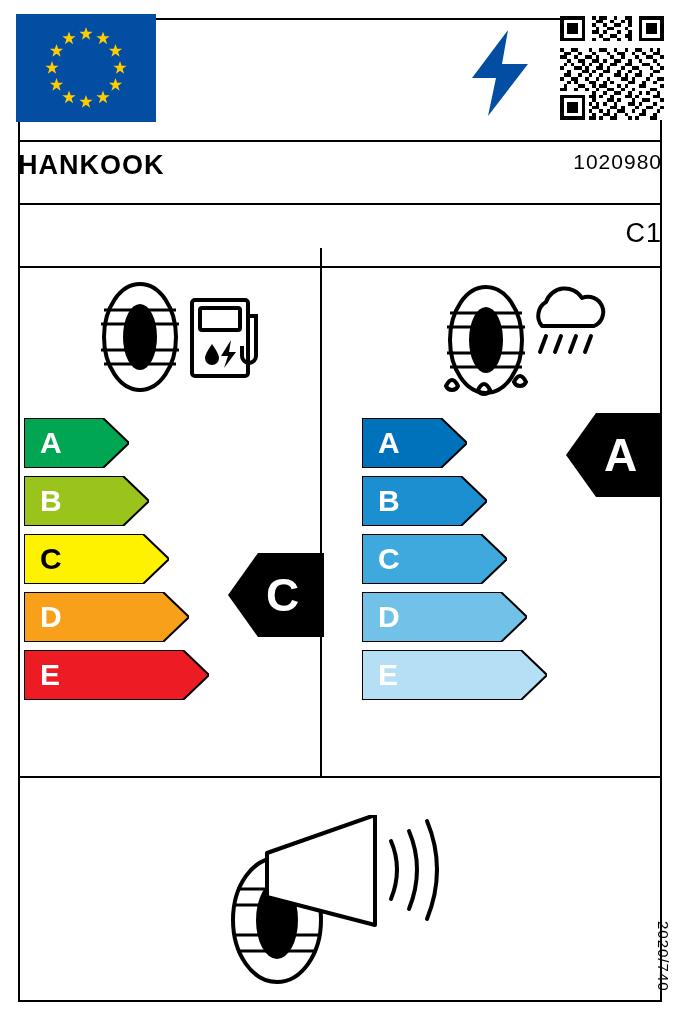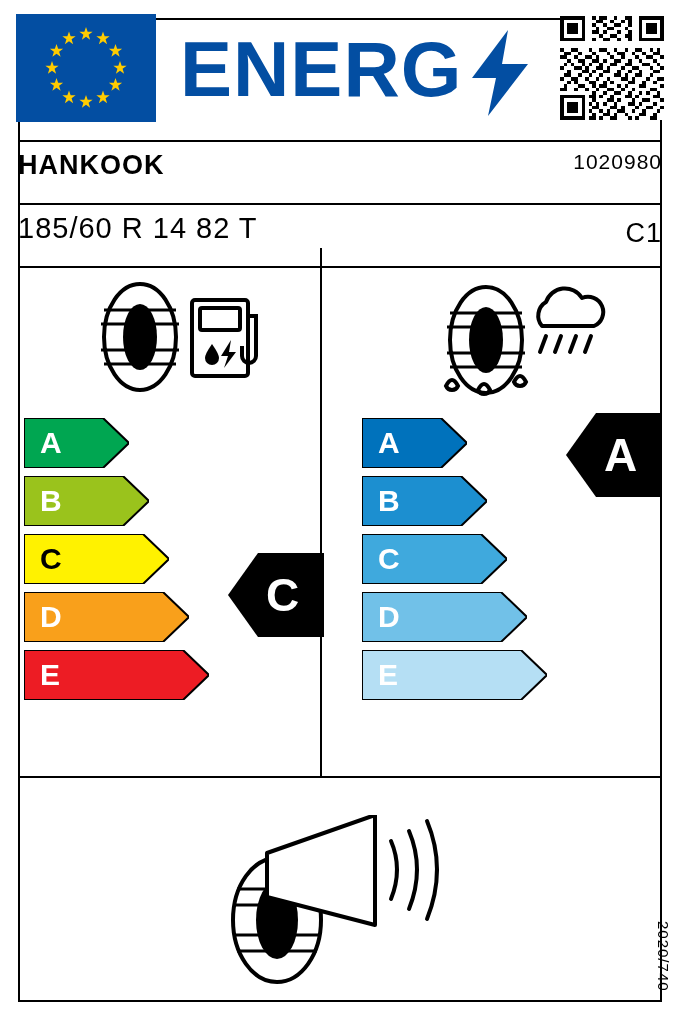--- a/index.html
+++ b/index.html
@@ -64,21 +64,20 @@
           <polygon points="0,-7 1.65,-2.2 6.65,-2.2 2.6,0.85 4.1,5.7 0,2.7 -4.1,5.7 -2.6,0.85 -6.65,-2.2 -1.65,-2.2" transform="translate(70,88)"></polygon>
           <polygon points="0,-7 1.65,-2.2 6.65,-2.2 2.6,0.85 4.1,5.7 0,2.7 -4.1,5.7 -2.6,0.85 -6.65,-2.2 -1.65,-2.2" transform="translate(53,83.5)"></polygon>
           <polygon points="0,-7 1.65,-2.2 6.65,-2.2 2.6,0.85 4.1,5.7 0,2.7 -4.1,5.7 -2.6,0.85 -6.65,-2.2 -1.65,-2.2" transform="translate(40.5,71)"></polygon>
           <polygon points="0,-7 1.65,-2.2 6.65,-2.2 2.6,0.85 4.1,5.7 0,2.7 -4.1,5.7 -2.6,0.85 -6.65,-2.2 -1.65,-2.2" transform="translate(36,54)"></polygon>
           <polygon points="0,-7 1.65,-2.2 6.65,-2.2 2.6,0.85 4.1,5.7 0,2.7 -4.1,5.7 -2.6,0.85 -6.65,-2.2 -1.65,-2.2" transform="translate(40.5,37)"></polygon>
           <polygon points="0,-7 1.65,-2.2 6.65,-2.2 2.6,0.85 4.1,5.7 0,2.7 -4.1,5.7 -2.6,0.85 -6.65,-2.2 -1.65,-2.2" transform="translate(53,24.5)"></polygon>
         </g>
       </svg>
     </div>
 
-    <div class="energ">ENERG</div>
 
     <svg class="bolt" viewBox="0 0 60 86">
       <polygon points="38,0 2,48 26,48 18,86 58,34 32,34" fill="#034ea2"></polygon>
     </svg>
 
     <svg class="qr" viewBox="0 0 29 29" shape-rendering="crispEdges">
       <rect width="29" height="29" fill="#fff"></rect>
       <g fill="#000">
         <rect x="0" y="0" width="7" height="1"></rect>
           <rect x="0" y="6" width="7" height="1"></rect>
@@ -276,21 +275,20 @@
       </g>
     </svg>
   </div>
 
   <div class="rule" style="top:140px;left:18px;width:644px;"></div>
   <div class="rule" style="top:203px;left:18px;width:644px;"></div>
   <div class="rule" style="top:266px;left:18px;width:644px;"></div>
 
   <div class="brand">HANKOOK</div>
   <div class="code">1020980</div>
-  <div class="size">185/60 R 14 82 T</div>
   <div class="cls">C1</div>
 
   <div class="vdiv"></div>
 
   <svg class="pict" style="left:88px;top:282px;" width="170" height="110" viewBox="0 0 170 110">
     <g fill="none" stroke="#000" stroke-width="4">
       <ellipse cx="52" cy="55" rx="36" ry="53"></ellipse>
       <ellipse cx="52" cy="55" rx="17" ry="33" fill="#000" stroke="none"></ellipse>
     </g>
     <g stroke="#000" stroke-width="3" fill="none">

